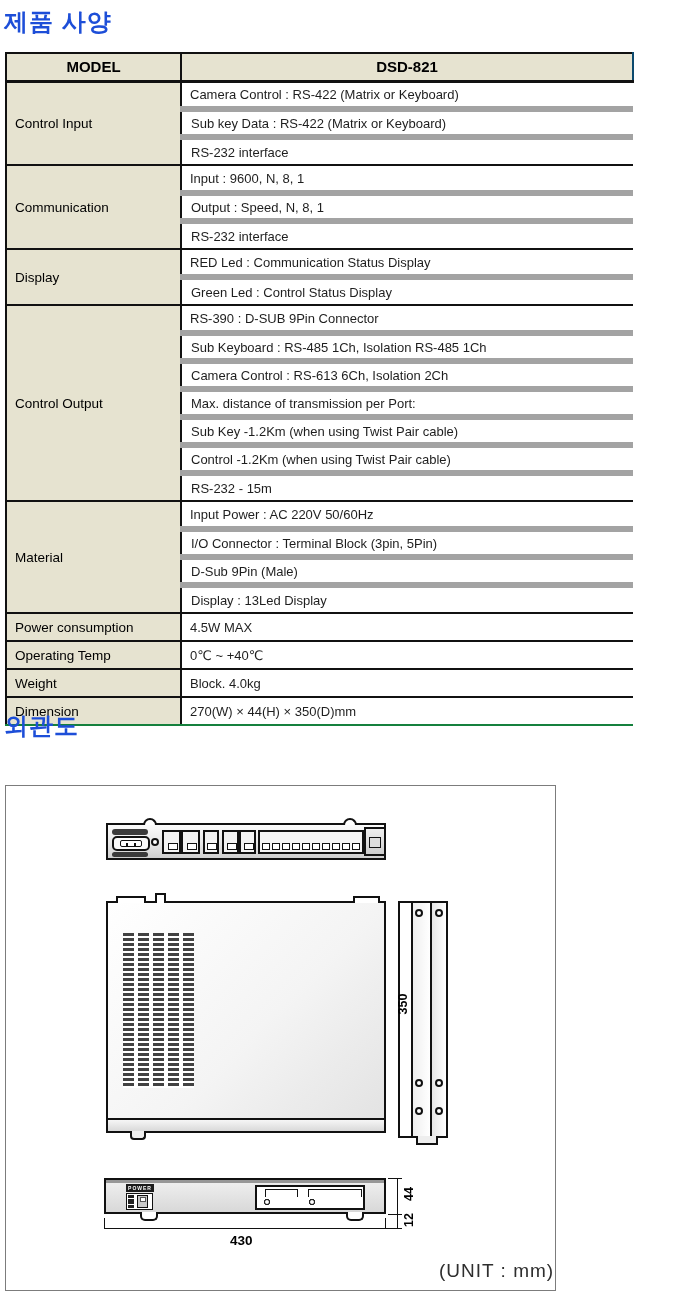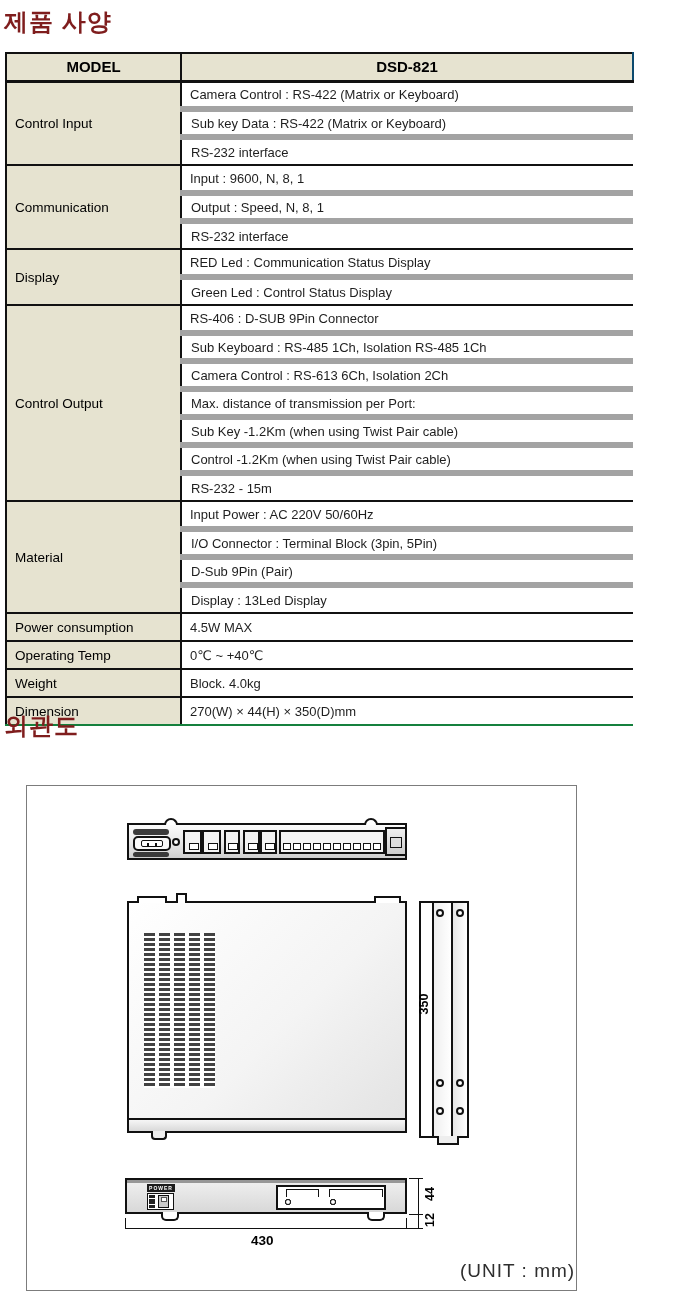--- a/index.html
+++ b/index.html
@@ -1,40 +1,40 @@
 <!DOCTYPE html>
 <html><head>
 <meta charset="utf-8">
 <style>
   * { margin:0; padding:0; box-sizing:border-box; }
   body { background:#ffffff; font-family:"Liberation Sans","DejaVu Sans",sans-serif; }
   .page { position:relative; width:700px; height:1300px; background:#fff; overflow:hidden; }
 
   
-  .sec-title { position:absolute; left:4px; font-size:24px; font-weight:bold; color:#7f1d1d; letter-spacing:1px; }
+  .sec-title { position:absolute; left:4px; font-size:24px; font-weight:bold; color:#1d4ed8; letter-spacing:1px; }
   #title-spec { top:6px; }
   #title-outline { top:710px; }
 
   
   table.spec { position:absolute; left:5px; top:52px; width:629px; border-collapse:collapse; table-layout:fixed; }
   table.spec col.c1 { width:175px; }
   table.spec th { height:28px; background:#e6e3d0; border-top:2px solid #111; border-bottom:3px solid #111;
                   font-size:15px; font-weight:bold; color:#000; text-align:center; }
   table.spec th.th-model { border-left:2px solid #111; border-right:2px solid #111; }
   table.spec th.th-device { border-right:2px solid #0c4a6e; }
   td.label-cell { background:#e6e3d0; border-left:2px solid #111; border-right:2px solid #111;
                   font-size:13.5px; color:#000; padding-left:8px; vertical-align:middle; }
   td.value-cell { height:28px; font-size:13px; color:#1e1e1e; padding-left:9px; vertical-align:middle;
                   white-space:nowrap; overflow:hidden; }
   tr.sec-start td { border-top:2px solid #111;padding-left:8px; }
   tr:not(.sec-start) td.value-cell { border-top:6px solid #a3a3a3; }
   tr.last-row td { border-bottom:2px solid #15803d; }
 
   
-  .drawing-box { position:absolute; left:5px; top:785px; width:551px; height:506px; border:1px solid #7c7c7c; background:#fff;margin-left:21px; }
+  .drawing-box { position:absolute; left:5px; top:785px; width:551px; height:506px; border:1px solid #7c7c7c; background:#fff; }
   .drawing-box div { position:absolute; }
 
   
   .rear-view { left:100px; top:37px; width:280px; height:37px; border:2px solid #111;
                background:linear-gradient(180deg,#fbfbfb 0%,#e8e8e8 55%,#cfcfcf 100%); }
   .r-tab { width:14px; height:7px; border:2px solid #111; border-bottom:none; border-radius:8px 8px 0 0; background:#fff; top:-7px; }
   .r-bar { left:4px; width:36px; height:6px; background:#3a3a3a; border-radius:3px; }
   .r-inlet { left:4px; top:11px; width:38px; height:15px; border:2px solid #111; border-radius:5px; background:#fafafa; }
   .r-inlet-core { left:6px; top:2px; width:22px; height:7px; border:1px solid #111; border-radius:2px; background:#fff; }
   .r-pin { top:2px; width:2px; height:4px; background:#111; }
@@ -139,21 +139,21 @@
         </tr>
         <tr class="sec-start">
           <td class="label-cell" rowspan="2">Display</td>
           <td class="value-cell">RED Led : Communication Status Display</td>
         </tr>
         <tr>
           <td class="value-cell">Green Led : Control Status Display</td>
         </tr>
         <tr class="sec-start">
           <td class="label-cell" rowspan="7">Control Output</td>
-          <td class="value-cell">RS-406 : D-SUB 9Pin Connector</td>
+          <td class="value-cell">RS-390 : D-SUB 9Pin Connector</td>
         </tr>
         <tr>
           <td class="value-cell">Sub Keyboard : RS-485 1Ch, Isolation RS-485 1Ch</td>
         </tr>
         <tr>
           <td class="value-cell">Camera Control : RS-613 6Ch, Isolation 2Ch</td>
         </tr>
         <tr>
           <td class="value-cell">Max. distance of transmission per Port:</td>
         </tr>
@@ -167,21 +167,21 @@
           <td class="value-cell">RS-232 - 15m</td>
         </tr>
         <tr class="sec-start">
           <td class="label-cell" rowspan="4">Material</td>
           <td class="value-cell">Input Power : AC 220V 50/60Hz</td>
         </tr>
         <tr>
           <td class="value-cell">I/O Connector : Terminal Block (3pin, 5Pin)</td>
         </tr>
         <tr>
-          <td class="value-cell">D-Sub 9Pin (Pair)</td>
+          <td class="value-cell">D-Sub 9Pin (Male)</td>
         </tr>
         <tr>
           <td class="value-cell">Display : 13Led Display</td>
         </tr>
         <tr class="sec-start">
           <td class="label-cell" rowspan="1">Power consumption</td>
           <td class="value-cell">4.5W MAX</td>
         </tr>
         <tr class="sec-start">
           <td class="label-cell" rowspan="1">Operating Temp</td>

